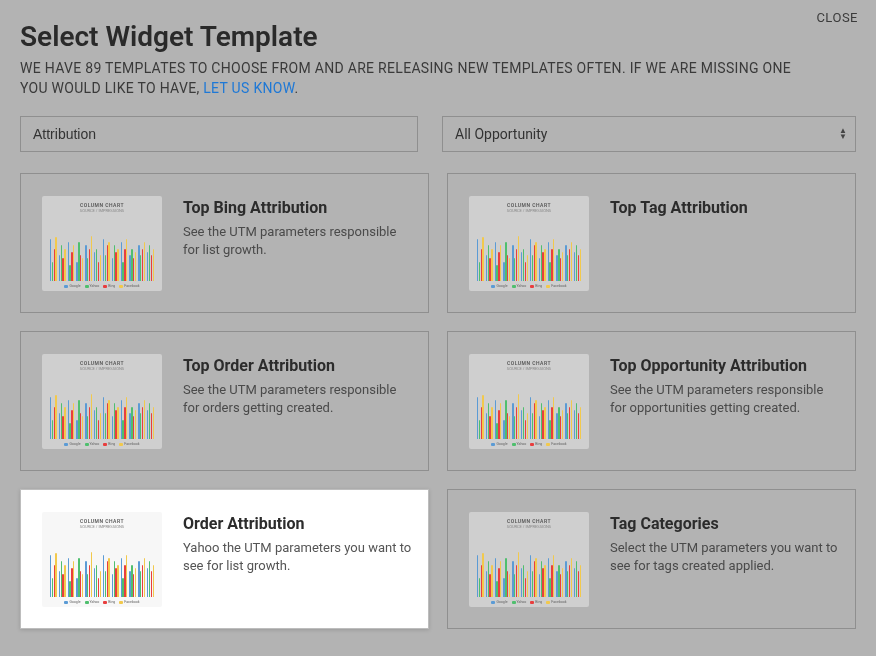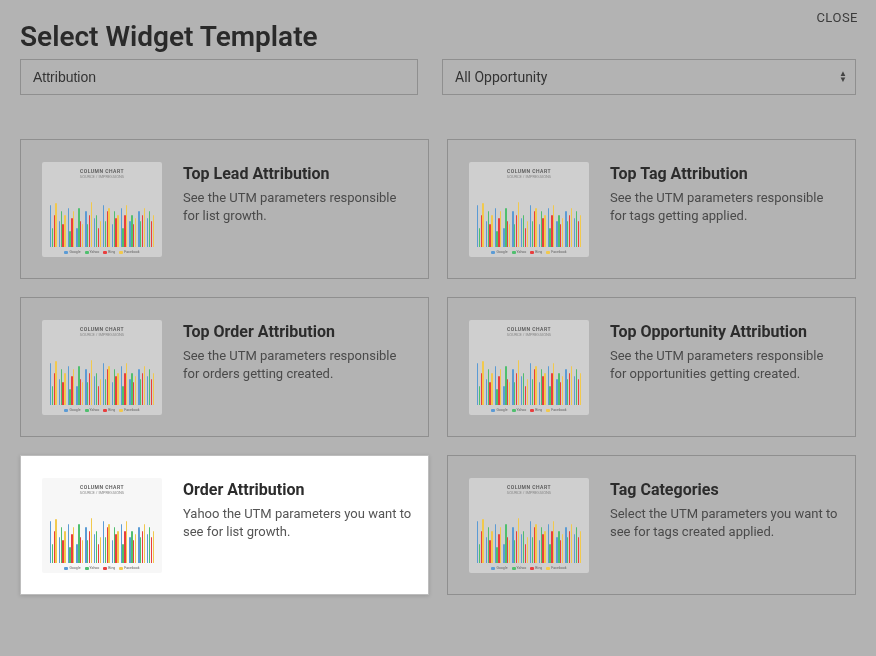--- a/index.html
+++ b/index.html
@@ -41,21 +41,21 @@
       margin-bottom: 18px;
       max-width: 780px;
     }
     .subtitle .link {
       color: #1e78d6;
       cursor: pointer;
     }
     .filters {
       display: flex;
       gap: 24px;
-      margin-bottom: 44px;
+      margin-bottom: 21px;
     }
     .search-input {
       flex: 1;
       height: 36px;
       border: 1px solid #8f8f8f;
       background: #b3b3b3;
       padding: 0 12px;
       font-size: 14px;
       color: #333;
       outline: none;
@@ -194,20 +194,23 @@
       color: #4a4a4a;
     }
   </style>
 </head>
 <body>
 
 <div class="close-btn">CLOSE</div>
 
 <div class="container">
   <h1 class="page-title">Select Widget Template</h1>
+  <p class="subtitle">
+    <span>WE HAVE 89 TEMPLATES TO CHOOSE FROM AND ARE RELEASING NEW TEMPLATES OFTEN. IF WE ARE MISSING ONE YOU WOULD LIKE TO HAVE, </span><span class="link">LET US KNOW</span><span>.</span>
+  </p>
 
   <div class="filters">
     <input class="search-input" type="text" value="Attribution" style="">
     <div class="category-select">
       <span>All Opportunity</span>
       <span class="select-arrows">
         <span>▲</span>
           <span>▼</span>
       </span>
     </div>
@@ -307,21 +310,21 @@
                 <div class="legend-label">Bing</div>
               </div>
               <div class="legend-item">
                 <div class="legend-dot" style="background:#f2c94c"></div>
                 <div class="legend-label">Facebook</div>
               </div>
             </div>
           </div>
         </div>
         <div class="card-text">
-          <div class="card-title">Top Lead Attribution</div>
+          <div class="card-title">Top Bing Attribution</div>
           <div class="card-desc">See the UTM parameters responsible for list growth.</div>
         </div>
       </div>
       <div class="card">
         <div class="thumb">
           <div class="thumb-inner">
             <div class="thumb-title">COLUMN CHART</div>
             <div class="thumb-subtitle">SOURCE / IMPRESSIONS</div>
             <div class="thumb-chart">
               <div class="bar-group">
@@ -412,21 +415,20 @@
               </div>
               <div class="legend-item">
                 <div class="legend-dot" style="background:#f2c94c"></div>
                 <div class="legend-label">Facebook</div>
               </div>
             </div>
           </div>
         </div>
         <div class="card-text">
           <div class="card-title">Top Tag Attribution</div>
-          <div class="card-desc">See the UTM parameters responsible for tags getting applied.</div>
         </div>
       </div>
       <div class="card">
         <div class="thumb">
           <div class="thumb-inner">
             <div class="thumb-title">COLUMN CHART</div>
             <div class="thumb-subtitle">SOURCE / IMPRESSIONS</div>
             <div class="thumb-chart">
               <div class="bar-group">
                 <div class="bar" style="height:65%;background:#5b9bd5"></div>

